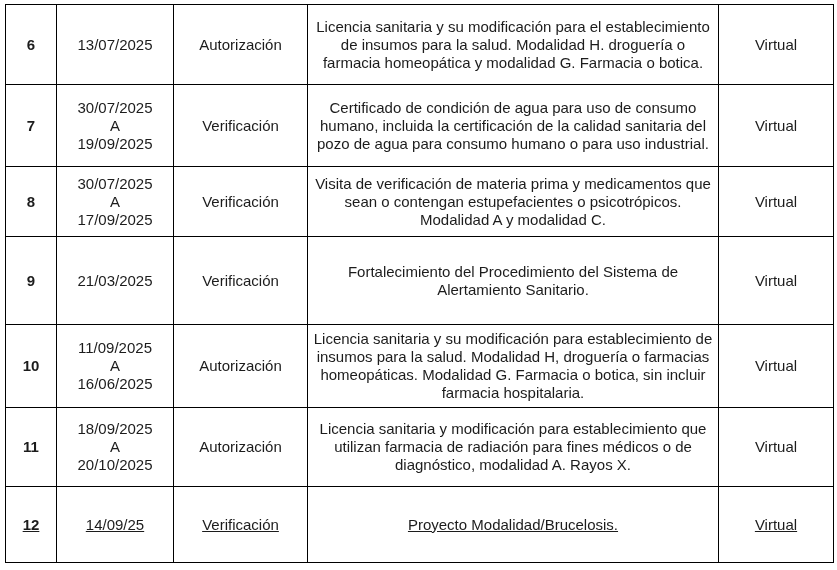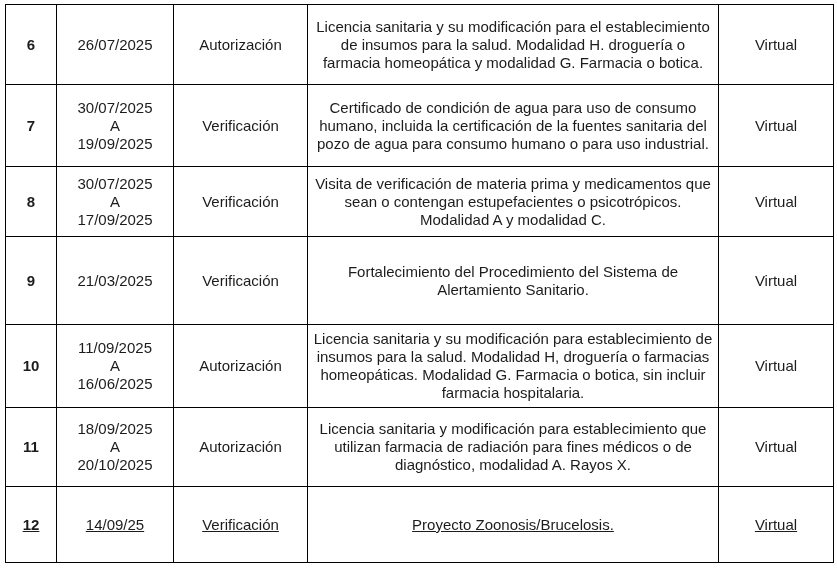--- a/index.html
+++ b/index.html
@@ -63,32 +63,32 @@
     <colgroup>
       <col class="w-num">
         <col class="w-date">
         <col class="w-type">
         <col class="w-desc">
         <col class="w-mod">
     </colgroup>
     <tbody>
       <tr class="r0">
         <td class="c-num">6</td>
-        <td class="c-date">26/07/2025</td>
+        <td class="c-date">13/07/2025</td>
         <td class="c-type">Autorización</td>
         <td class="c-desc">Licencia sanitaria y su modificación para el establecimiento de insumos para la salud. Modalidad H. droguería o farmacia homeopática y modalidad G. Farmacia o botica.</td>
         <td class="c-mod">Virtual</td>
       </tr>
       <tr class="r1">
         <td class="c-num">7</td>
         <td class="c-date">30/07/2025
 A
 19/09/2025</td>
         <td class="c-type">Verificación</td>
-        <td class="c-desc">Certificado de condición de agua para uso de consumo humano, incluida la certificación de la fuentes sanitaria del pozo de agua para consumo humano o para uso industrial.</td>
+        <td class="c-desc">Certificado de condición de agua para uso de consumo humano, incluida la certificación de la calidad sanitaria del pozo de agua para consumo humano o para uso industrial.</td>
         <td class="c-mod">Virtual</td>
       </tr>
       <tr class="r2">
         <td class="c-num">8</td>
         <td class="c-date">30/07/2025
 A
 17/09/2025</td>
         <td class="c-type">Verificación</td>
         <td class="c-desc">Visita de verificación de materia prima y medicamentos que sean o contengan estupefacientes o psicotrópicos. Modalidad A y modalidad C.</td>
         <td class="c-mod">Virtual</td>
@@ -115,18 +115,18 @@
 A
 20/10/2025</td>
         <td class="c-type">Autorización</td>
         <td class="c-desc">Licencia sanitaria y modificación para establecimiento que utilizan farmacia de radiación para fines médicos o de diagnóstico, modalidad A. Rayos X.</td>
         <td class="c-mod">Virtual</td>
       </tr>
       <tr class="r6">
         <td class="c-num">12</td>
         <td class="c-date">14/09/25</td>
         <td class="c-type">Verificación</td>
-        <td class="c-desc">Proyecto Zoonosis/Brucelosis.</td>
+        <td class="c-desc">Proyecto Modalidad/Brucelosis.</td>
         <td class="c-mod">Virtual</td>
       </tr>
     </tbody>
   </table>
 </div>
 
 </body></html>

